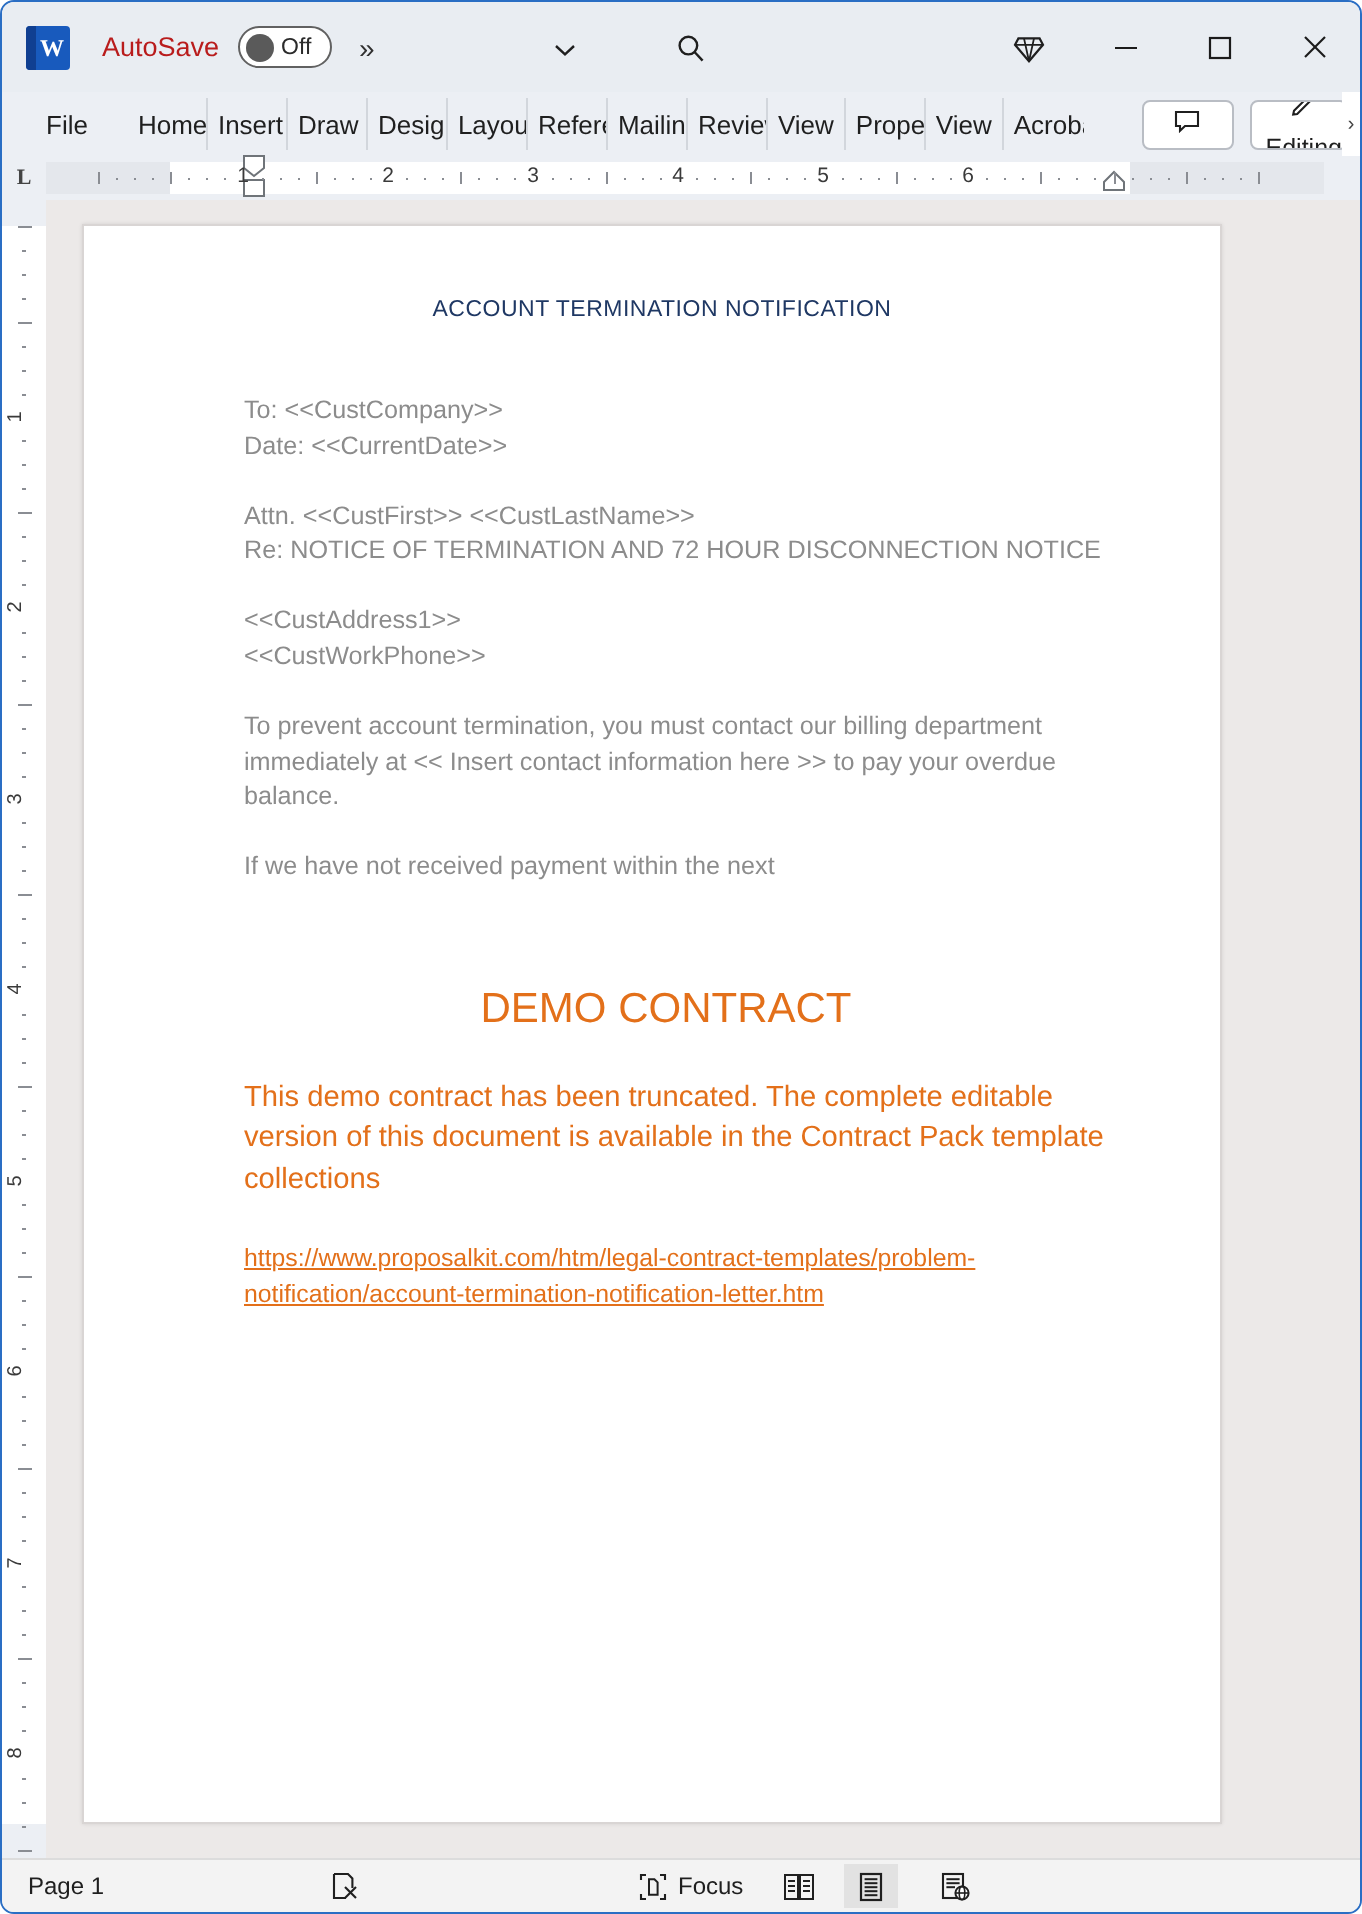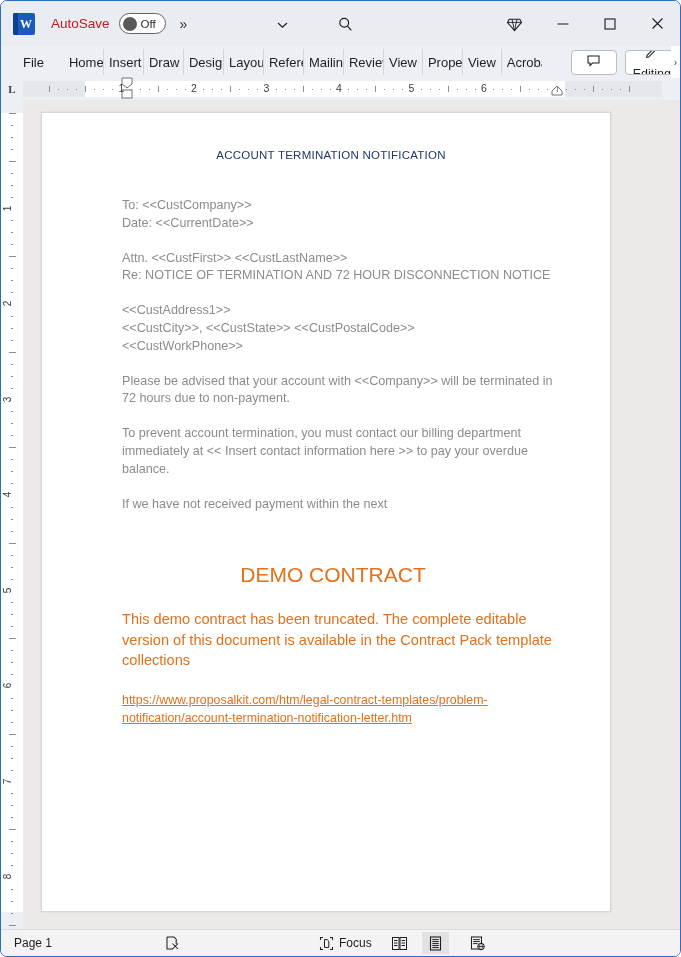--- a/index.html
+++ b/index.html
@@ -530,24 +530,22 @@
 
           <div class="doc-title">ACCOUNT TERMINATION NOTIFICATION</div>
 
           <div class="doc-p tight">To: &lt;&lt;CustCompany&gt;&gt;</div>
 
           <div class="doc-p gap">Date: &lt;&lt;CurrentDate&gt;&gt;</div>
           <div class="doc-p tight">Attn. &lt;&lt;CustFirst&gt;&gt; &lt;&lt;CustLastName&gt;&gt;</div>
           <div class="doc-p gap">Re: NOTICE OF TERMINATION AND 72 HOUR DISCONNECTION NOTICE</div>
 
           <div class="doc-p tight">&lt;&lt;CustAddress1&gt;&gt;</div>
-          <div class="doc-p tight">&lt;&lt;CustCity&gt;&gt;, &lt;&lt;CustState&gt;&gt; &lt;&lt;CustPostalCode&gt;&gt;</div>
           <div class="doc-p gap">&lt;&lt;CustWorkPhone&gt;&gt;</div>
 
-          <div class="doc-p gap">Please be advised that your account with &lt;&lt;Company&gt;&gt; will be terminated in 72 hours due to non-payment.</div>
           <div class="doc-p gap">To prevent account termination, you must contact our billing department immediately at &lt;&lt; Insert contact information here &gt;&gt; to pay your overdue balance.</div>
           <div class="doc-p">If we have not received payment within the next</div>
 
           <div class="demo-heading">DEMO CONTRACT</div>
           <div class="demo-p">This demo contract has been truncated. The complete editable version of this document is available in the Contract Pack template collections</div>
           <a class="demo-link" href="#">https://www.proposalkit.com/htm/legal-contract-templates/problem-notification/account-termination-notification-letter.htm</a>
 
         </div>
       </div>
     </div>

